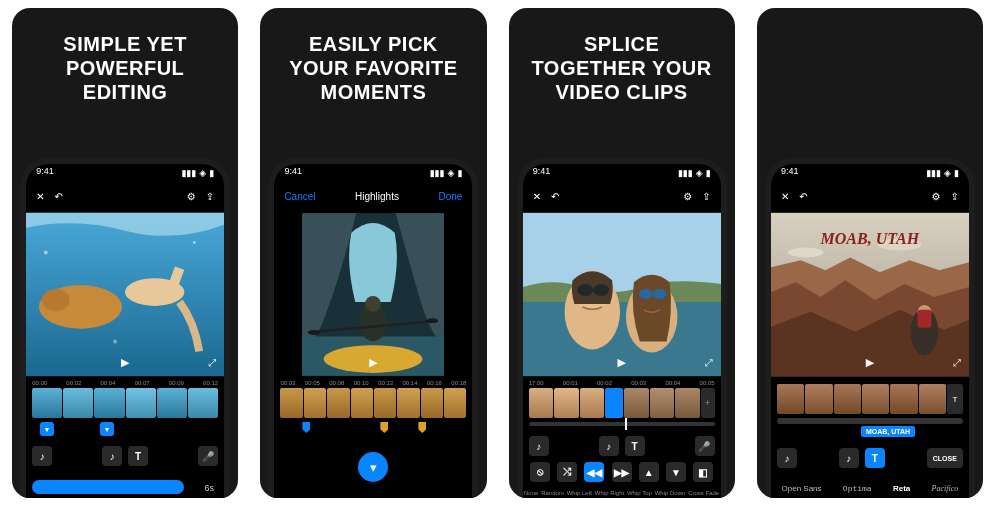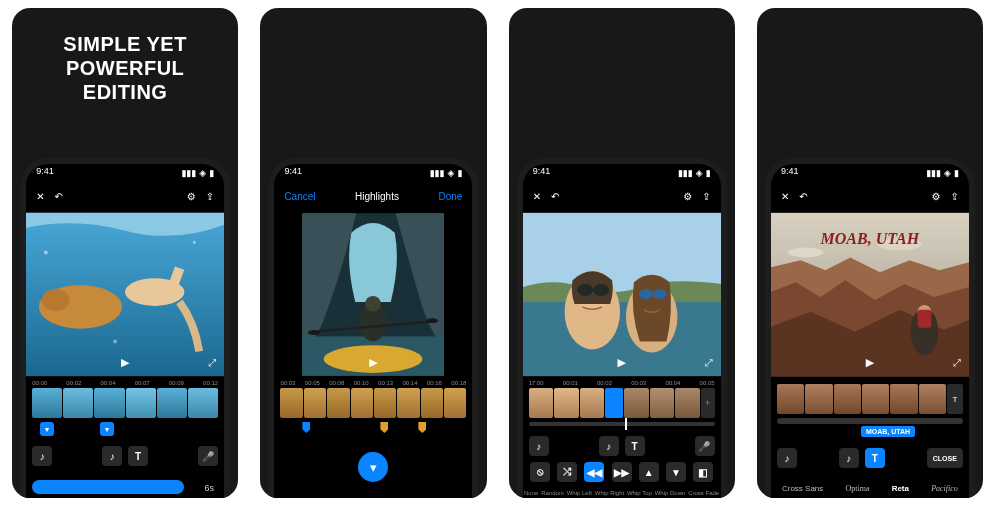--- a/index.html
+++ b/index.html
@@ -119,20 +119,23 @@
         <div class="tbtn">T</div>
         <div style="flex:1"></div>
         <div class="tbtn">🎤</div>
       </div>
       <div class="slider"></div>
       <div class="slider-label">6s</div>
     </div>
   </div>
 
   <div class="panel">
+    <div class="headline">EASILY PICK
+YOUR FAVORITE
+MOMENTS</div>
     <div class="phone">
       <div class="notch"></div>
       <div class="statusbar">
         <span>9:41</span>
         <span class="icons-right">
             <span>▮▮▮</span>
             <span>◈</span>
             <span>▮</span>
           </span>
       </div>
@@ -184,20 +187,23 @@
         <div class="hlmark gold" style="margin-left:70px"></div>
         <div class="hlmark gold" style="margin-left:30px"></div>
       </div>
       <div style="position:absolute;top:288px;left:0;right:0">
         <div class="bigmark">▾</div>
       </div>
     </div>
   </div>
 
   <div class="panel">
+    <div class="headline">SPLICE
+TOGETHER YOUR
+VIDEO CLIPS</div>
     <div class="phone">
       <div class="notch"></div>
       <div class="statusbar">
         <span>9:41</span>
         <span class="icons-right">
             <span>▮▮▮</span>
             <span>◈</span>
             <span>▮</span>
           </span>
       </div>
@@ -342,21 +348,21 @@
       <div class="textchip">MOAB, UTAH</div>
       <div class="toolrow" style="top:284px">
         <div class="tbtn">♪</div>
         <div style="flex:1"></div>
         <div class="tbtn">♪</div>
         <div class="tbtn blue">T</div>
         <div style="flex:1"></div>
         <div class="tbtn" style="width:auto;padding:0 6px;font-size:7px">CLOSE</div>
       </div>
       <div class="fontrow">
-        <span style="font-family:sans-serif">Cross Sans</span>
-        <span style="font-family:Liberation Serif, serif">Optima</span>
+        <span style="font-family:sans-serif">Open Sans</span>
+        <span style="font-family:Liberation Mono, monospace">Optima</span>
         <span style="font-family:Liberation Sans, sans-serif;color:#fff;font-weight:700">Reta</span>
         <span style="font-family:cursive;font-style:italic">Pacifico</span>
       </div>
     </div>
   </div>
 
 </div>
 
 </body></html>

